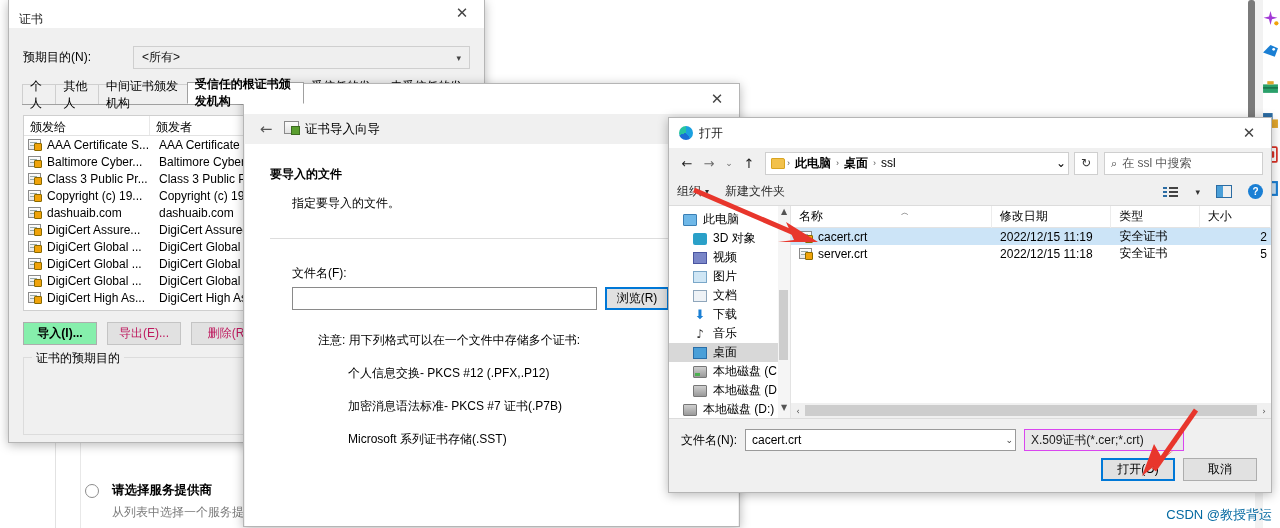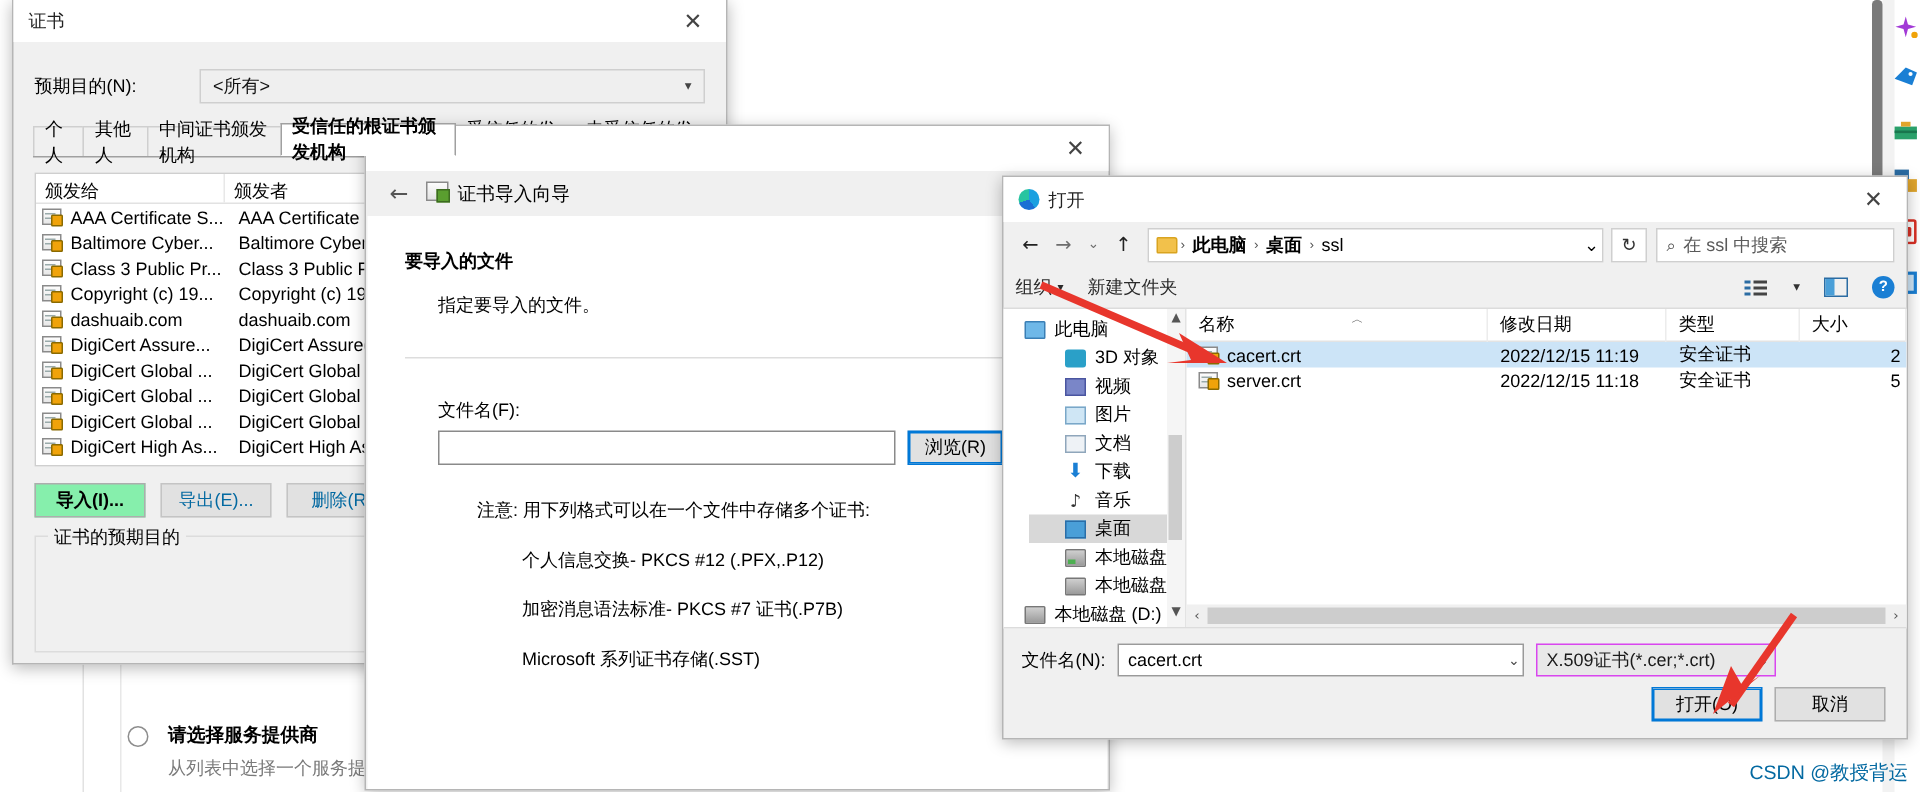--- a/index.html
+++ b/index.html
@@ -30,21 +30,21 @@
   .titlebar .tbtext { flex: 1; }
   .closebtn {
     width: 44px; height: 30px;
     display: flex; align-items: center; justify-content: center;
     font-size: 15px; color: #444; font-family: "DejaVu Sans", sans-serif;
     cursor: pointer;
   }
 
   
   #certwin { left: 8px; top: 0px; width: 477px; height: 443px; border-top: none; }
-  #certwin .titlebar { height: 28px; }
+  #certwin .titlebar { height: 28px; align-items: flex-end; }
   .cert-body { padding: 10px 14px 0 14px; }
   .row-purpose { display: flex; align-items: center; margin: 8px 0 14px 0; }
   .row-purpose label { width: 110px; font-size: 12px; }
   .combo {
     flex: 1; height: 23px; background: #efefef;
     border: 1px solid #cfcfcf;
     display: flex; align-items: center;
     padding: 0 4px 0 8px;
     font-size: 12px; color: #111;
   }
@@ -77,21 +77,21 @@
   .certicon:after { content:""; position:absolute; right:-2px; bottom:-2px; width:6px; height:6px; background:#f0a30a; border:1px solid #8a6a00; border-radius:1px; }
 
   .btnrow { display: flex; gap: 10px; margin-top: 11px; }
   .wbtn {
     min-width: 74px; height: 23px; padding: 0 8px;
     background: #e1e1e1; border: 1px solid #adadad;
     font-size: 12px; color: #000;
     display: flex; align-items: center; justify-content: center;
   }
   .wbtn.primary { background: #86efac; font-weight: bold; }
-  .wbtn.disabled { color: #0369a1; border-color: #c4c4c4; }
+  .wbtn.disabled { color: #be185d; border-color: #c4c4c4; }
   .wbtn.focus { border: 1px solid #0078d7; box-shadow: inset 0 0 0 1px #0078d7; background: #e1e1e1; }
 
   .group { margin-top: 12px; border: 1px solid #dcdcdc; height: 78px; position: relative; }
   .group .glab { position: absolute; top: -8px; left: 8px; background: #f0f0f0; padding: 0 4px; font-size: 12px; }
 
   
   #wizard { left: 243px; top: 83px; width: 497px; height: 444px; }
   #wizard .titlebar { height: 30px; justify-content: flex-end; }
   .wiz-head { display: flex; align-items: center; padding: 0 0 0 10px; height: 30px; }
   .backbtn {
@@ -145,21 +145,21 @@
   .viewico { width: 16px; height: 12px; position: relative; }
   .viewico i { position: absolute; left: 0; width: 4px; height: 2px; background: #2b6ca3; }
   .viewico b { position: absolute; left: 6px; width: 9px; height: 2px; background: #444; }
   .paneico { width: 16px; height: 13px; border: 1.5px solid #2b6ca3; }
   .paneico:before { content:""; display:block; width: 6px; height: 100%; background: #4a9fd8; }
   .helpico { width: 15px; height: 15px; border-radius: 50%; background: #1a7fd4; color: #fff; font-size: 10px; font-weight: bold; display:flex; align-items:center; justify-content:center; }
 
   .od-main { display: flex; height: 213px; background: #fff; border-bottom: 1px solid #dcdcdc; }
   .od-tree { width: 122px; border-right: 1px solid #e3e3e3; position: relative; padding-top: 4px; overflow: hidden; }
   .tnode { display: flex; align-items: center; height: 19px; padding-left: 14px; font-size: 12px; gap: 6px; white-space: nowrap; }
-  .tnode.child { padding-left: 24px; margin-left: 17px; }
+  .tnode.child { padding-left: 24px; }
   .tnode.sel { background: #d8d8d8; }
   .ti { width: 14px; height: 12px; flex: none; }
   .ti.pc { background: #6fb8e8; border: 1px solid #3a7fb5; border-radius: 1px; }
   .ti.d3 { background: #2aa0c8; border-radius: 2px; }
   .ti.vid { background: #7a86c8; border: 1px solid #4a55a0; }
   .ti.pic { background: #cfe6f5; border: 1px solid #7aa7c8; }
   .ti.doc { background: #eef2f6; border: 1px solid #8fa6bb; }
   .ti.dl { background: transparent; color: #1a7fd4; font-size: 13px; text-align: center; line-height: 12px; font-family: "DejaVu Sans", sans-serif; }
   .ti.mus { background: transparent; color: #333; font-size: 12px; text-align: center; line-height: 12px; font-family: "DejaVu Sans", sans-serif; }
   .ti.dsk { background: #4a9fd8; border: 1px solid #2a6ea8; }

